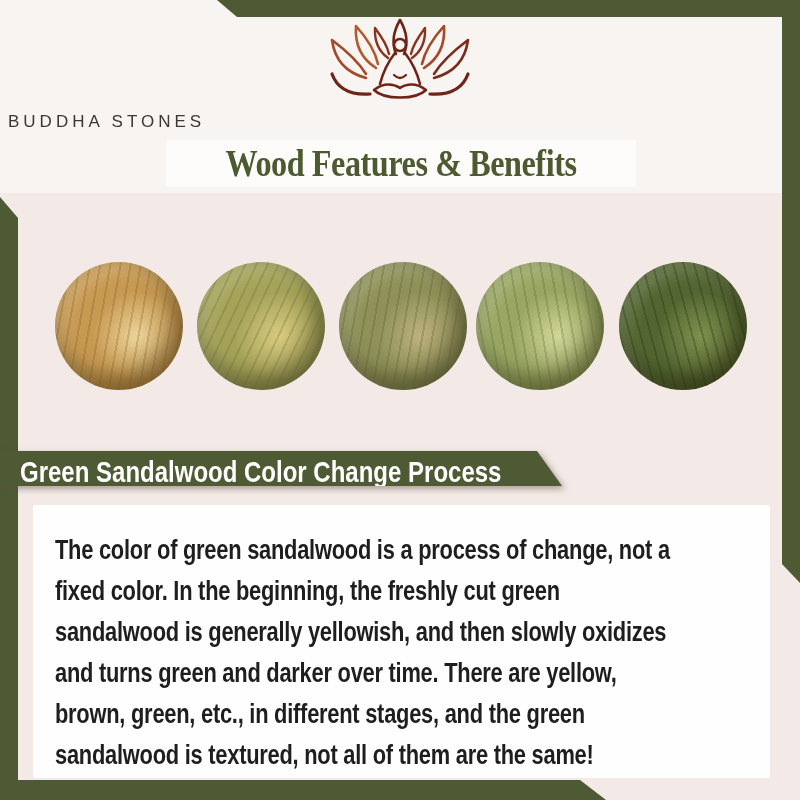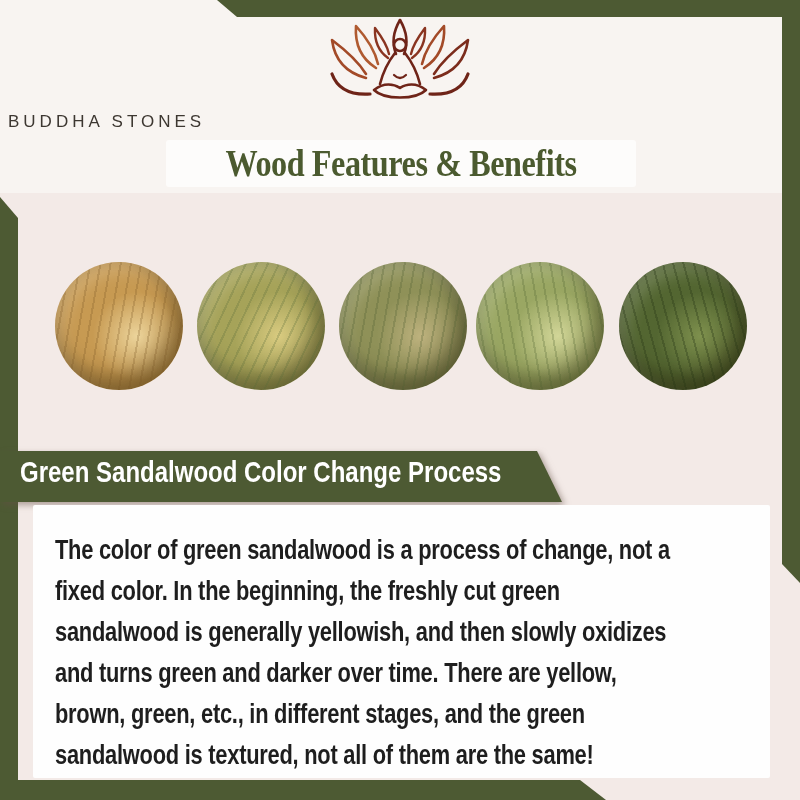--- a/index.html
+++ b/index.html
@@ -70,21 +70,21 @@
   .bead::after{
     content:"";position:absolute;inset:0;border-radius:50%;
     background:repeating-linear-gradient(var(--angle,100deg),
       rgba(255,255,255,0) 0 4px, var(--streak) 4px 6px, rgba(255,255,255,0) 6px 10px);
     opacity:.55;
   }
   .bead-1{left:55px;} .bead-2{left:197px;} .bead-3{left:339px;}
   .bead-4{left:476px;} .bead-5{left:619px;}
   
   .ribbon-wrap{
-    position:absolute;left:0;top:451px;width:566px;height:51px;
+    position:absolute;left:0;top:451px;width:566px;height:35px;
     filter:drop-shadow(3px 3px 3px rgba(100,80,70,.5));
   }
   .ribbon{
     width:100%;height:100%;
     background:var(--green,#4d5a33);
     clip-path:polygon(0 0,537px 0,562px 100%,0 100%);
   }
   .ribbon-label{
     line-height:41px;padding-left:25px;
     font-size:30px;font-weight:bold;white-space:nowrap;

